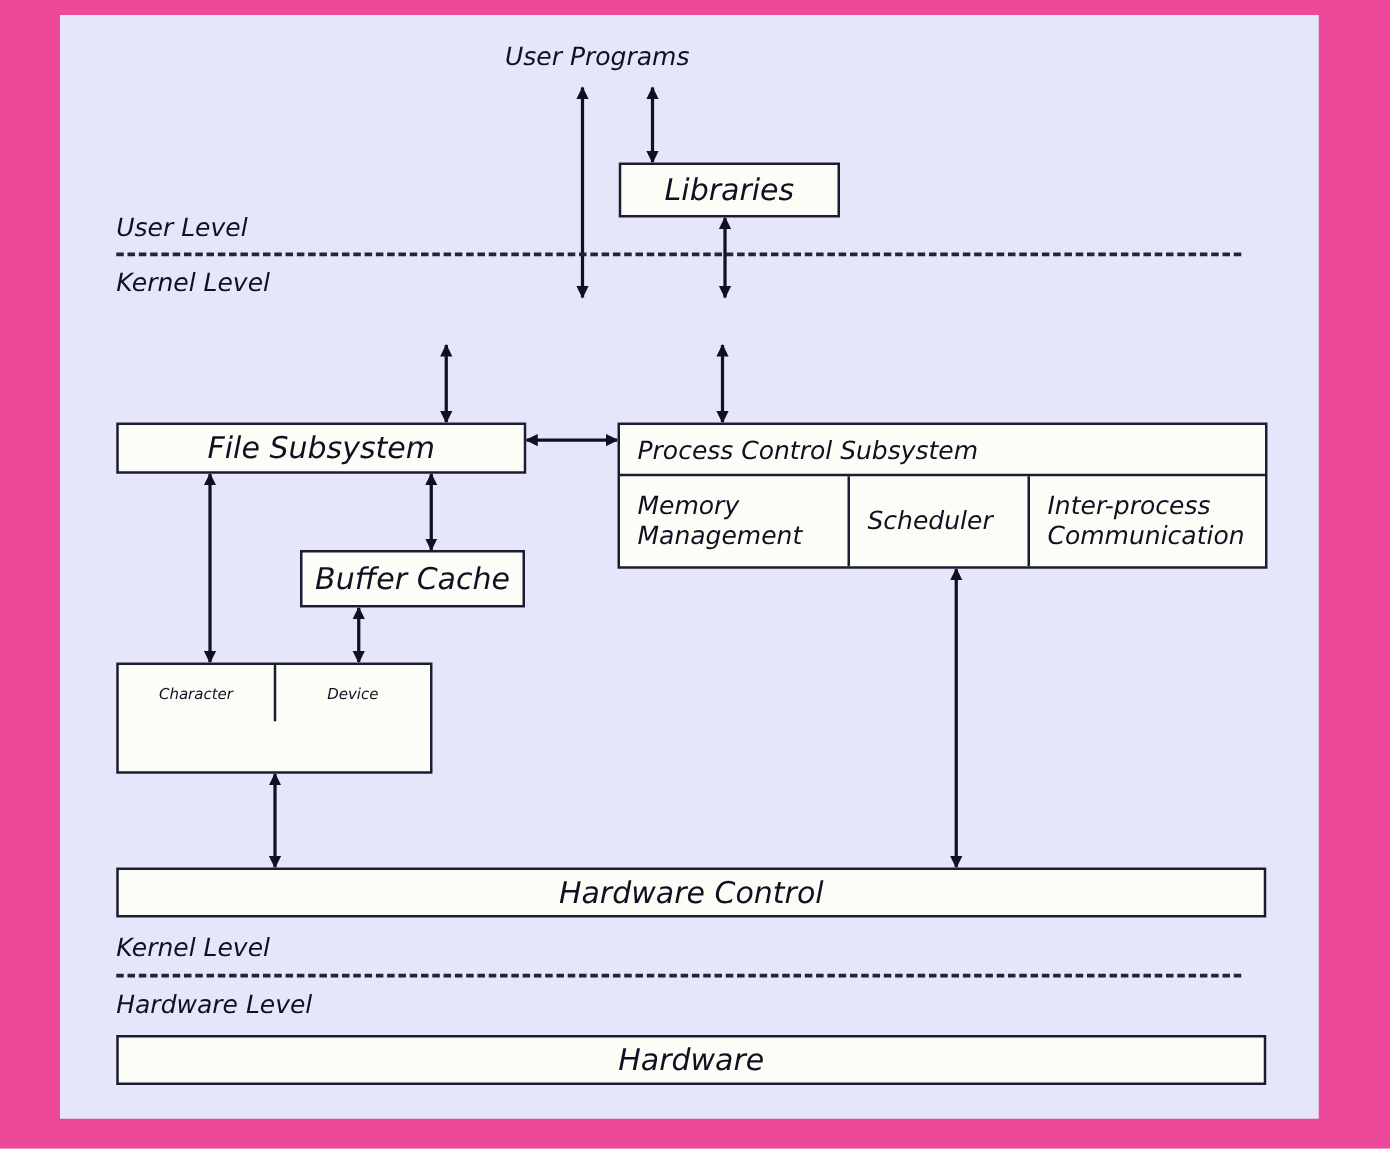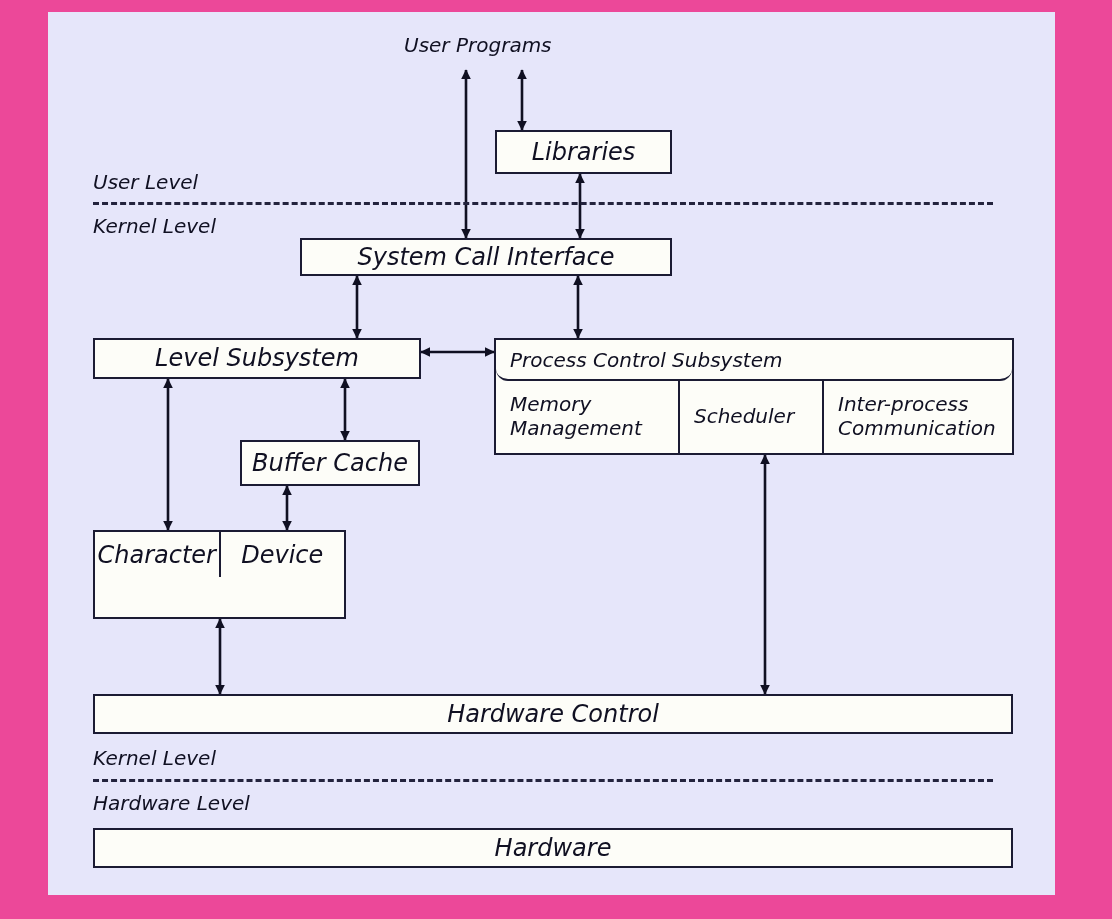--- a/index.html
+++ b/index.html
@@ -59,21 +59,20 @@
   .comp-header {
     box-sizing: border-box;
     flex: 0 0 auto;
     border-bottom: 2px solid #1b1b33;
     display: flex;
     align-items: center;
     font-style: italic;
     font-size: 20px;
     color: #101022;
     padding-left: 14px;
-    border-radius: 12px;
   }
   .comp-row {
     box-sizing: border-box;
     flex: 1 1 auto;
     display: flex;
   }
   .comp-cell {
     box-sizing: border-box;
     font-style: italic;
     font-size: 20px;
@@ -84,21 +83,21 @@
     line-height: 1.18;
     white-space: pre-line;
   }
   .comp-cell + .comp-cell { border-left: 2px solid #1b1b33; }
 
   
   .dd-cell {
     box-sizing: border-box;
     flex: 1 1 0;
     font-style: italic;
-    font-size: 24px;
+    font-size: 12px;
     color: #101022;
     display: flex;
     align-items: center;
     justify-content: center;
   }
   .dd-cell + .dd-cell { border-left: 2px solid #1b1b33; }
   .dd-footer {
     box-sizing: border-box;
     flex: 0 0 auto;
     border-top: 2px solid #1b1b33;
@@ -186,23 +185,22 @@
 
   <div class="label" style="left:93px; top:746px;">Kernel Level</div>
 
   <div class="label" style="left:93px; top:791px;">Hardware Level</div>
 
   <div class="dashed" style="left:93px; top:202px; width:900px;"></div>
   <div class="dashed" style="left:93px; top:779px; width:900px;"></div>
 
   <div class="box" style="left:495px; top:130px; width:177px; height:44px;">Libraries</div>
 
-  <div class="box" style="left:300px; top:238px; width:372px; height:38px;">System Call Interface</div>
-
-  <div class="box" style="left:93px; top:338px; width:328px; height:41px;">Level Subsystem</div>
+
+  <div class="box" style="left:93px; top:338px; width:328px; height:41px;">File Subsystem</div>
 
   <div class="composite" style="left:494px; top:338px; width:520px; height:117px;">
     <div class="comp-header" style="height:41px;">Process Control Subsystem</div>
     <div class="comp-row">
       <div class="comp-cell" style="flex:0 0 182px;">Memory
 Management</div>
       <div class="comp-cell" style="flex:0 0 144px;">Scheduler</div>
       <div class="comp-cell" style="flex:1 1 auto;">Inter-process
 Communication</div>
     </div>

